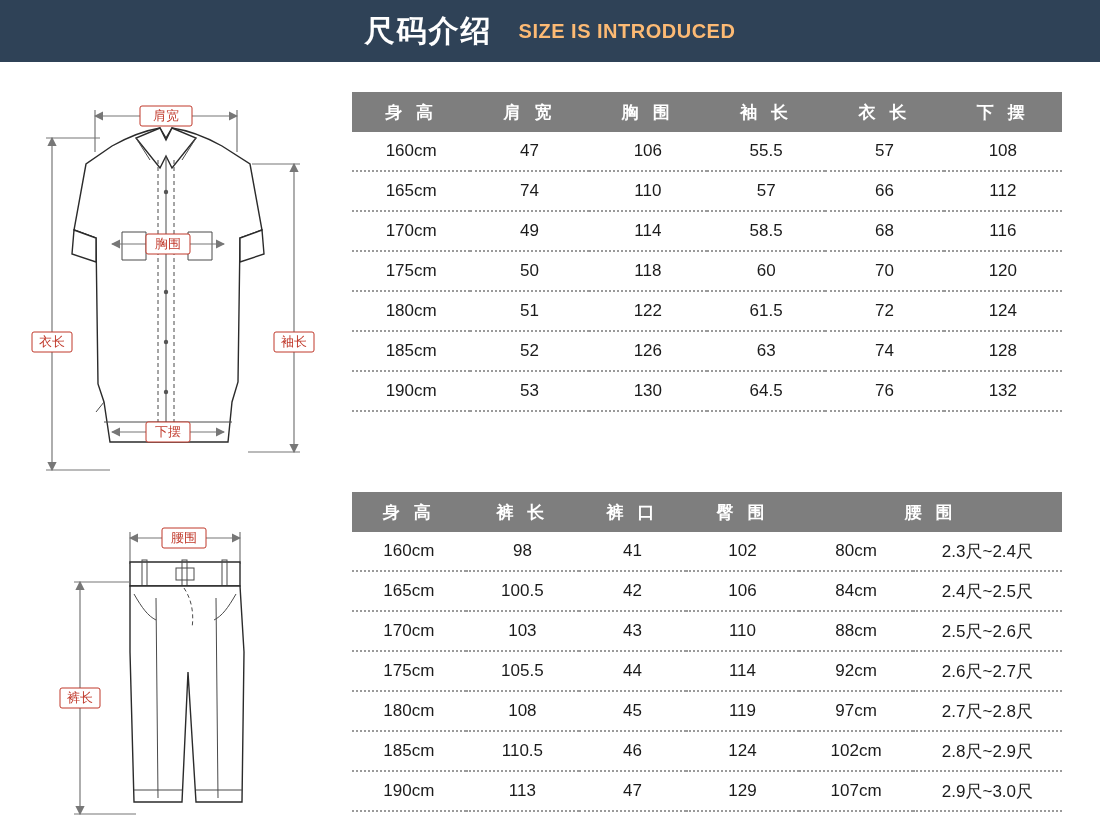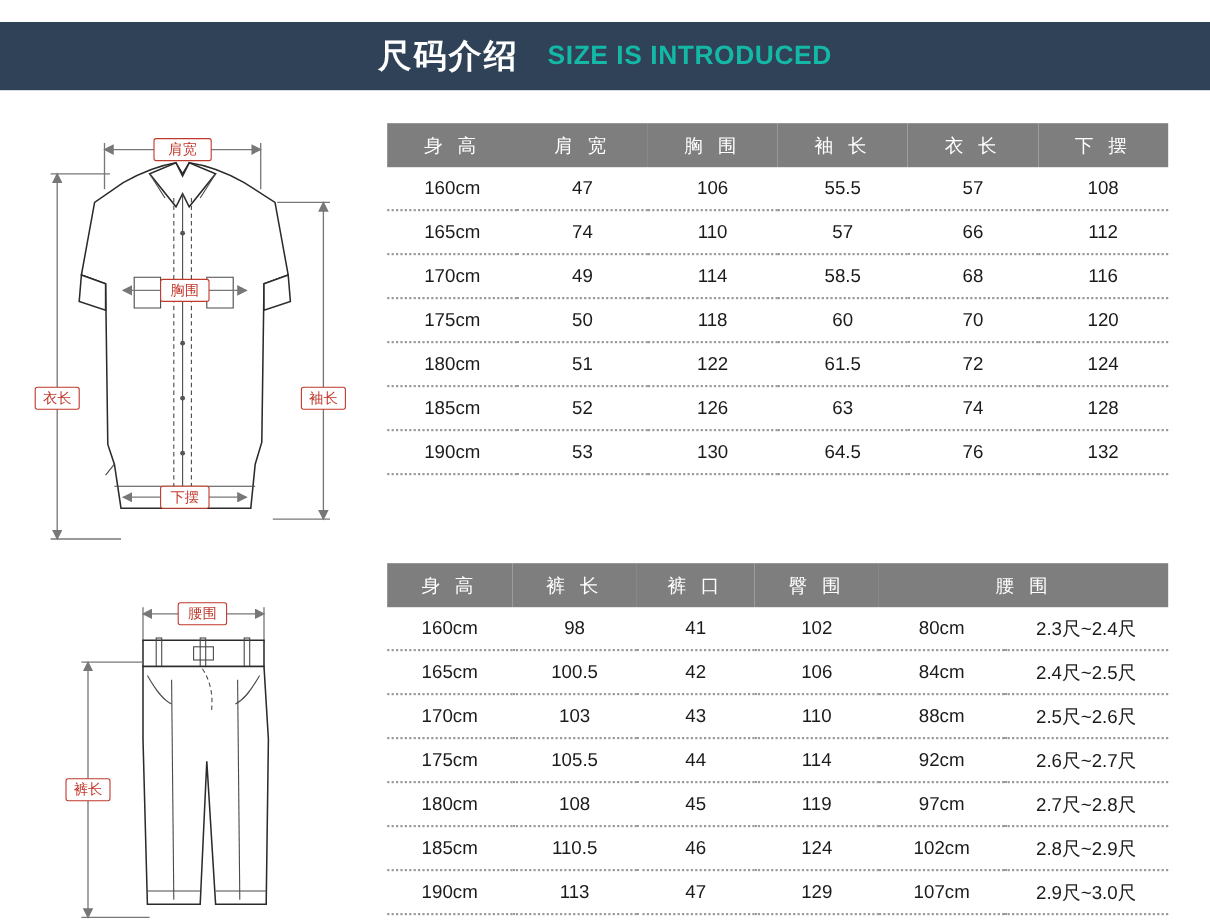--- a/index.html
+++ b/index.html
@@ -11,41 +11,40 @@
     height: 837px;
     background: #ffffff;
     font-family: "Liberation Sans", sans-serif;
     color: #222;
     overflow: hidden;
   }
   .page {
     position: relative;
     width: 1100px;
     height: 742px;
-    margin-top: 20px;
   }
   
   .header {
     height: 62px;
     background: #2f4257;
     display: flex;
     align-items: center;
     justify-content: center;
     gap: 26px;
   }
   .header .cn {
     color: #ffffff;
     font-size: 30px;
     font-weight: bold;
     letter-spacing: 2px;
     font-family: "DejaVu Sans", "Liberation Sans", sans-serif;
   }
   .header .en {
-    color: #14b8a6;
-    font-size: 24px;
+    color: #fdba74;
+    font-size: 20px;
     font-weight: bold;
     letter-spacing: 0.5px;
   }
   
   .content {
     position: relative;
     width: 1100px;
     height: 775px;
     padding-left: 12px;
   }
@@ -59,21 +58,21 @@
 
   table.sizetable {
     border-collapse: collapse;
     width: 100%;
     table-layout: fixed;
   }
   table.sizetable thead th {
     background: #7e7e7e;
     color: #ffffff;
     font-size: 17px;
-    font-weight: normal;
+    font-weight: bold;
     height: 38px;
     letter-spacing: 4px;
     font-family: "DejaVu Sans", "Liberation Sans", sans-serif;
     text-align: center;
     border: none;
   }
   table.sizetable tbody td {
     height: 36px;
     text-align: center;
     font-size: 17px;

